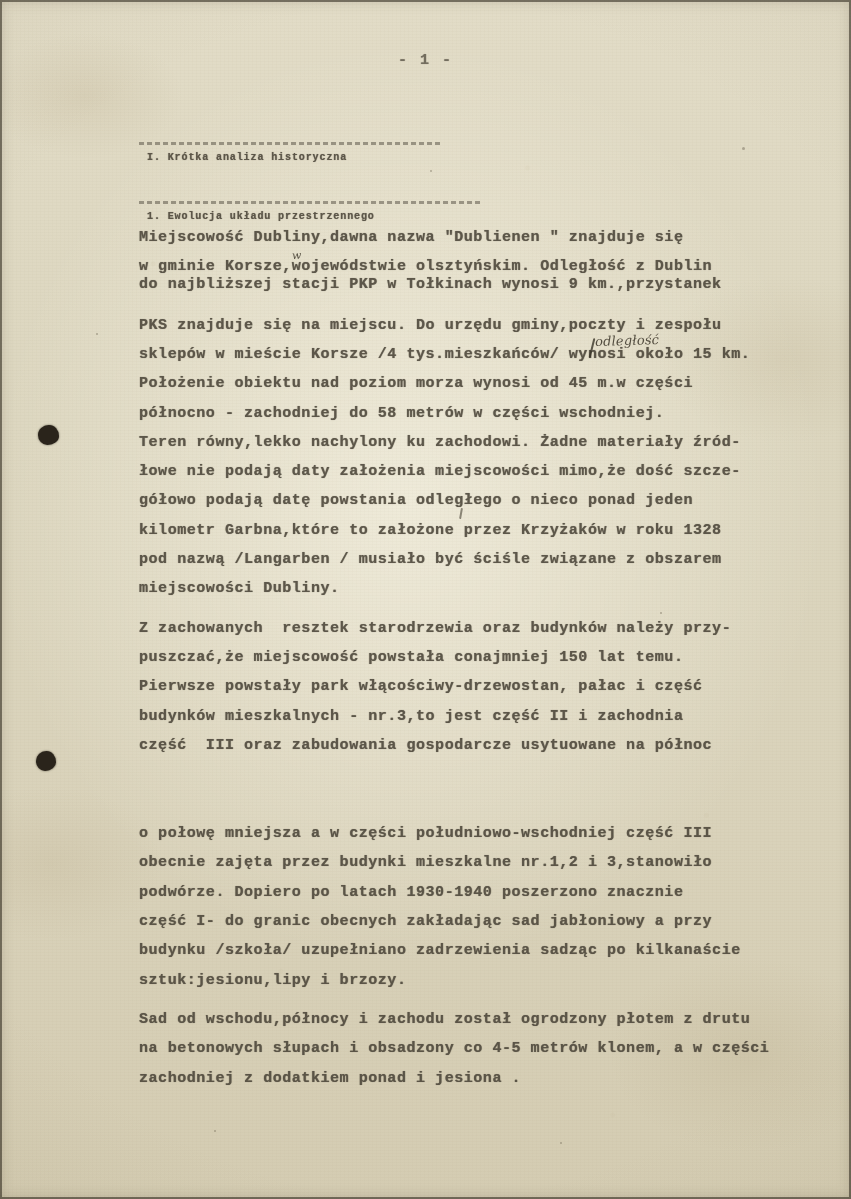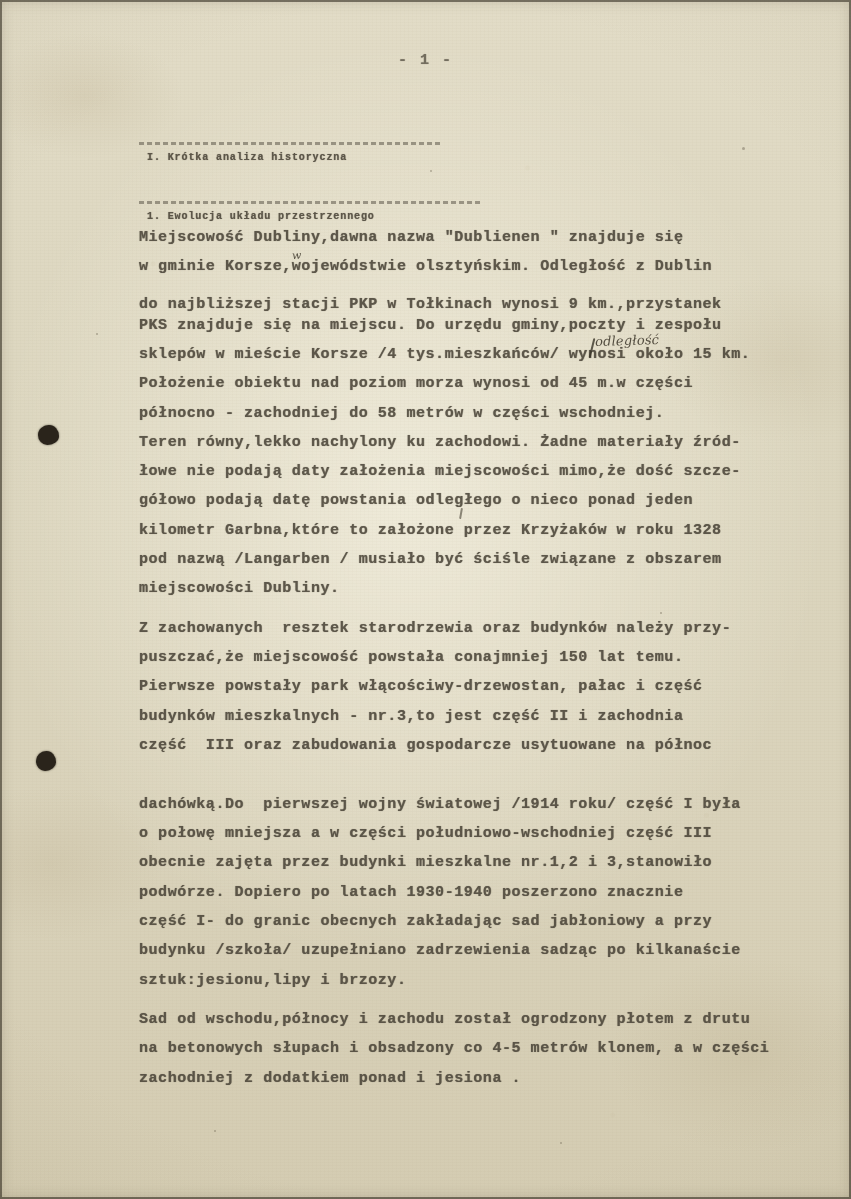--- a/index.html
+++ b/index.html
@@ -199,38 +199,37 @@
     <div class="tw page-number">- 1 -</div>
 
     <div class="tw heading" style="top:119px;">I. Krótka analiza historyczna</div>
     <div class="tw-underline" style="left:139px; top:142px; width:302px;"></div>
 
     <div class="tw heading" style="top:178px;">1. Ewolucja układu przestrzennego</div>
     <div class="tw-underline" style="left:139px; top:201px; width:342px;"></div>
 
     <div class="tw body-line" style="top:229px;">Miejscowość Dubliny,dawna nazwa "Dublienen " znajduje się</div>
     <div class="tw body-line" style="top:258px;">w gminie Korsze,wojewódstwie olsztyńskim. Odległość z Dublin</div>
-    <div class="tw body-line" style="top:296px;">do najbliższej stacji PKP w Tołkinach wynosi 9 km.,przystanek</div>
+    <div class="tw body-line" style="top:276px;">do najbliższej stacji PKP w Tołkinach wynosi 9 km.,przystanek</div>
     <div class="tw body-line" style="top:317px;">PKS znajduje się na miejscu. Do urzędu gminy,poczty i zespołu</div>
     <div class="tw body-line" style="top:346px;">sklepów w mieście Korsze /4 tys.mieszkańców/ wynosi około 15 km.</div>
     <div class="tw body-line" style="top:375px;">Położenie obiektu nad poziom morza wynosi od 45 m.w części</div>
     <div class="tw body-line" style="top:405px;">północno - zachodniej do 58 metrów w części wschodniej.</div>
     <div class="tw body-line" style="top:434px;">Teren równy,lekko nachylony ku zachodowi. Żadne materiały źród-</div>
     <div class="tw body-line" style="top:463px;">łowe nie podają daty założenia miejscowości mimo,że dość szcze-</div>
     <div class="tw body-line" style="top:492px;">gółowo podają datę powstania odległego o nieco ponad jeden</div>
     <div class="tw body-line" style="top:522px;">kilometr Garbna,które to założone przez Krzyżaków w roku 1328</div>
     <div class="tw body-line" style="top:551px;">pod nazwą /Langarben / musiało być ściśle związane z obszarem</div>
     <div class="tw body-line" style="top:580px;">miejscowości Dubliny.</div>
 
     <div class="tw body-line" style="top:620px;">Z zachowanych  resztek starodrzewia oraz budynków należy przy-</div>
     <div class="tw body-line" style="top:649px;">puszczać,że miejscowość powstała conajmniej 150 lat temu.</div>
     <div class="tw body-line" style="top:678px;">Pierwsze powstały park włącościwy-drzewostan, pałac i część</div>
     <div class="tw body-line" style="top:708px;">budynków mieszkalnych - nr.3,to jest część II i zachodnia</div>
     <div class="tw body-line" style="top:737px;">część  III oraz zabudowania gospodarcze usytuowane na północ</div>
-    <div class="tw body-line" style="top:796px;">dachówką.Do  pierwszej wojny światowej /1914 roku/ część I była</div>
     <div class="tw body-line" style="top:825px;">o połowę mniejsza a w części południowo-wschodniej część III</div>
     <div class="tw body-line" style="top:854px;">obecnie zajęta przez budynki mieszkalne nr.1,2 i 3,stanowiło</div>
     <div class="tw body-line" style="top:884px;">podwórze. Dopiero po latach 1930-1940 poszerzono znacznie</div>
     <div class="tw body-line" style="top:913px;">część I- do granic obecnych zakładając sad jabłoniowy a przy</div>
     <div class="tw body-line" style="top:942px;">budynku /szkoła/ uzupełniano zadrzewienia sadząc po kilkanaście</div>
     <div class="tw body-line" style="top:972px;">sztuk:jesionu,lipy i brzozy.</div>
 
     <div class="tw body-line" style="top:1011px;">Sad od wschodu,północy i zachodu został ogrodzony płotem z drutu</div>
     <div class="tw body-line" style="top:1040px;">na betonowych słupach i obsadzony co 4-5 metrów klonem, a w części</div>
     <div class="tw body-line" style="top:1070px;">zachodniej z dodatkiem ponad i jesiona .</div>

